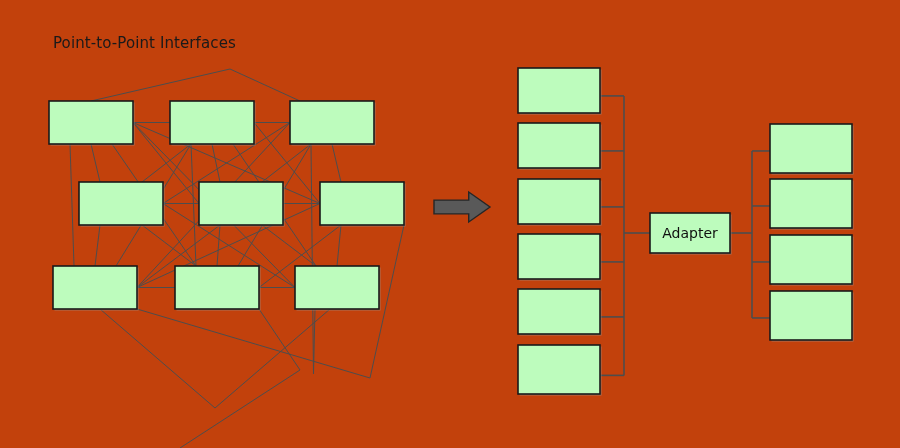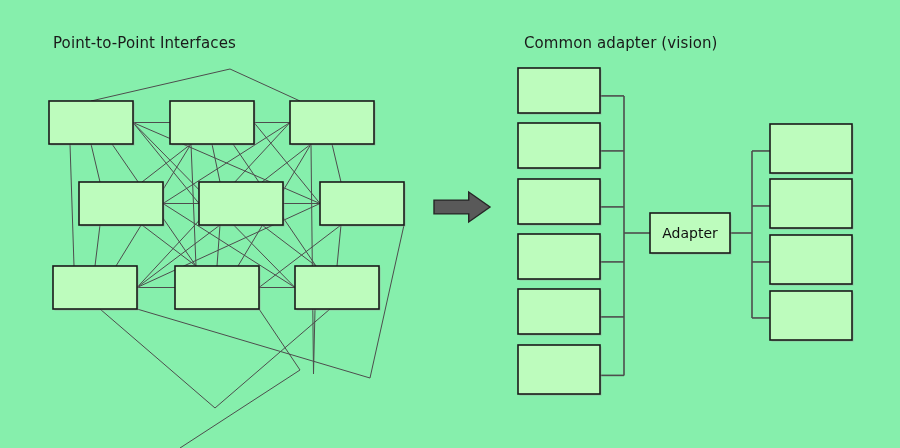--- a/index.html
+++ b/index.html
@@ -10,21 +10,21 @@
   body {
     width: 900px;
     height: 448px;
     overflow: hidden;
     font-family: "DejaVu Sans", sans-serif;
   }
   #canvas {
     position: relative;
     width: 900px;
     height: 448px;
-    background: #86efac;
+    background: #c2410c;
   }
   svg.layer {
     position: absolute;
     left: 0;
     top: 0;
     width: 900px;
     height: 448px;
   }
   .diagram-title {
     position: absolute;
@@ -42,21 +42,20 @@
     fill: #101010;
   }
 </style>
 </head>
 <body>
 
 <div id="canvas">
 
   <div class="diagram-title" id="title-left">Point-to-Point Interfaces</div>
 
-  <div class="diagram-title" id="title-right">Common adapter (vision)</div>
 
   <svg class="layer" id="edge-layer" viewBox="0 0 900 448">
       <g>
         <line x1="133" y1="122.5" x2="170" y2="122.5" stroke="#4d4d4d" stroke-width="1"></line>
       </g>
       <g>
         <line x1="133" y1="122.5" x2="290" y2="122.5" stroke="#4d4d4d" stroke-width="1"></line>
       </g>
       <g>
         <line x1="91" y1="144" x2="100" y2="182" stroke="#4d4d4d" stroke-width="1"></line>

